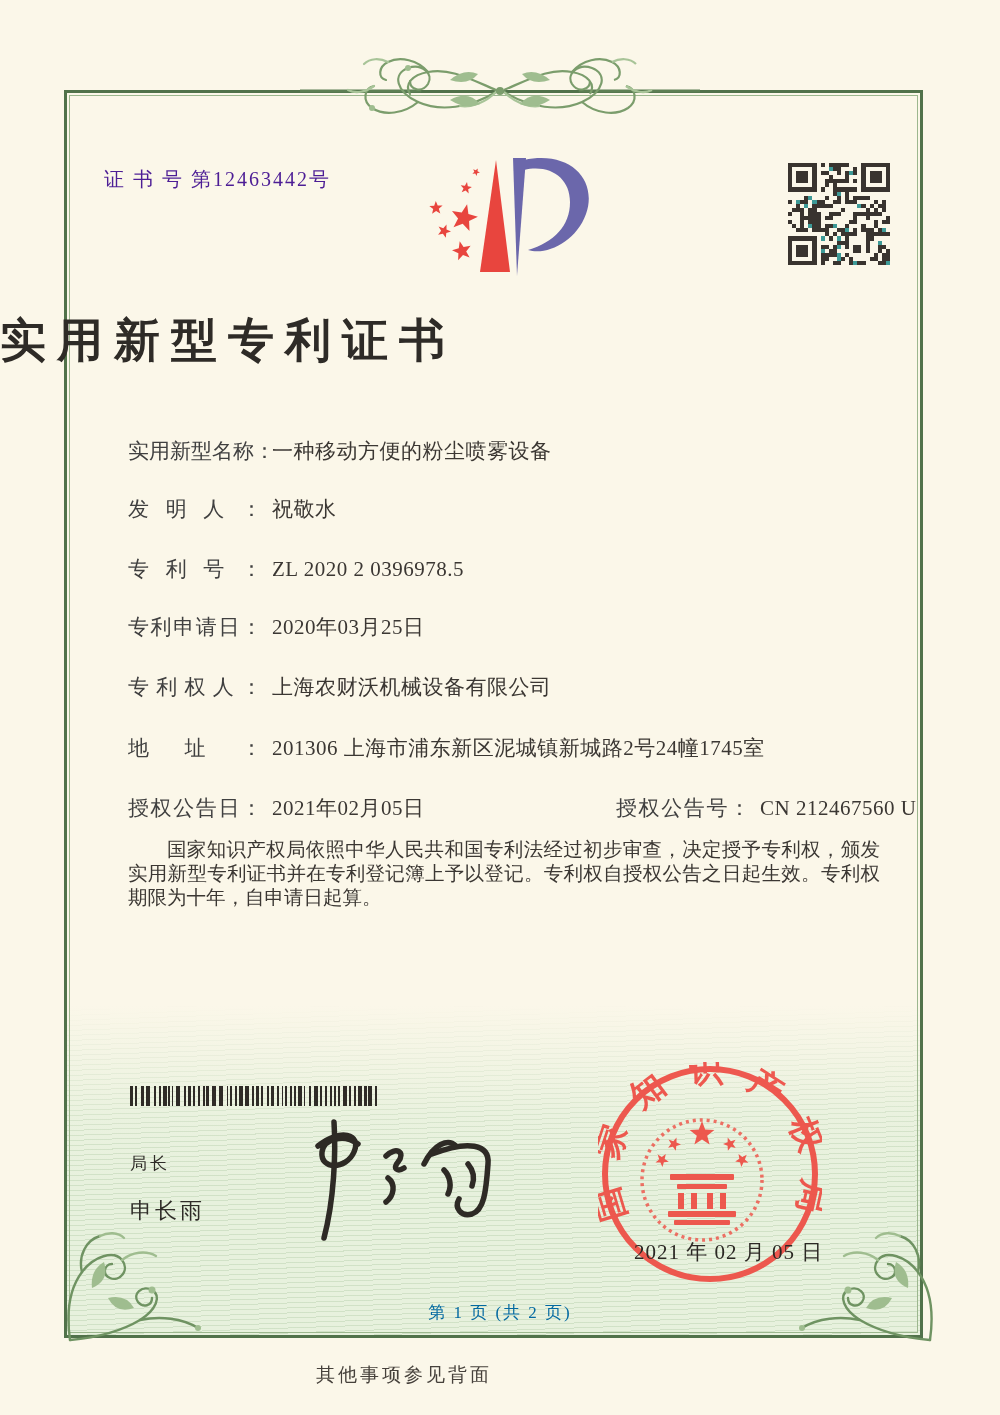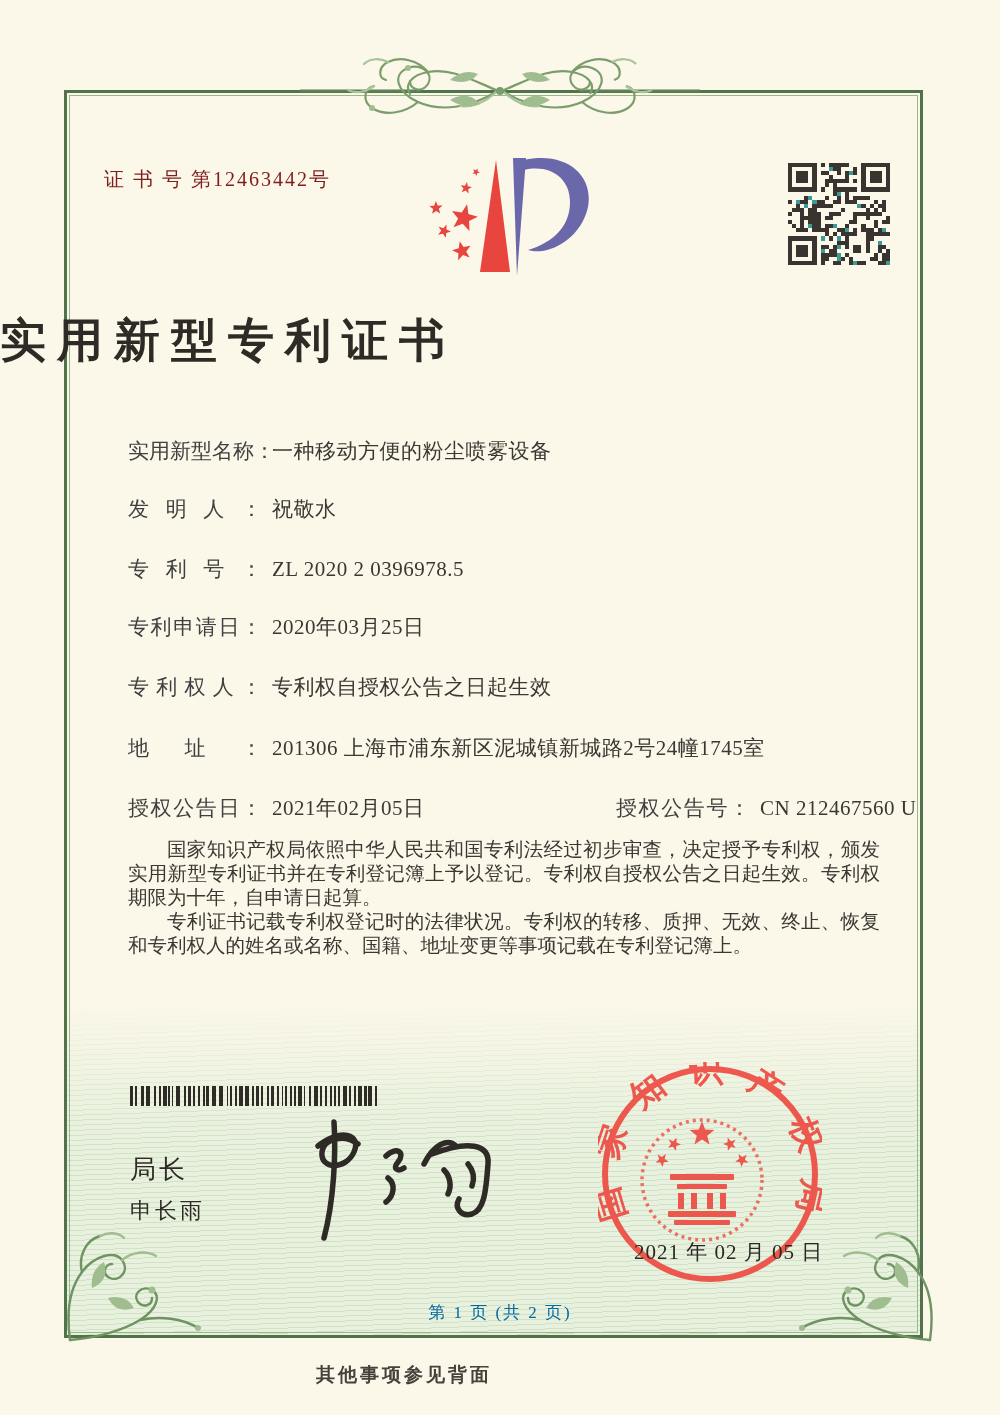--- a/index.html
+++ b/index.html
@@ -24,21 +24,21 @@
     background:linear-gradient(180deg, rgba(231,241,221,0) 0px, rgba(231,241,221,.85) 110px, #e7f1dd 180px);
   }
   .wave-lines{
     position:absolute;left:0;top:0;right:0;bottom:0;
     background:repeating-linear-gradient(178deg, rgba(130,170,120,.22) 0 1px, rgba(130,170,120,0) 1px 5px);
     -webkit-mask-image:linear-gradient(180deg, transparent 0, #000 140px);
     mask-image:linear-gradient(180deg, transparent 0, #000 140px);
   }
   
   .cert-no{
-    position:absolute;left:104px;top:166px;font-size:20px;color:#7f1d1d;letter-spacing:2px;
+    position:absolute;left:104px;top:166px;font-size:20px;color:#4c1d95;letter-spacing:2px;
   }
   .logo{position:absolute;left:420px;top:148px;width:170px;height:138px;}
   .qr{position:absolute;left:788px;top:163px;width:102px;height:102px;}
   .title{
     position:absolute;left:0;top:310px;width:1000px;text-align:left;
     font-size:46px;font-weight:bold;letter-spacing:11px;color:#2e2b27;
   }
   
   .field-row{position:absolute;left:128px;font-size:21px;line-height:28px;white-space:nowrap;}
   .flabel{
@@ -48,35 +48,35 @@
   .fvalue{margin-left:10px;color:#3b3733;letter-spacing:.5px;}
   .grant-no{position:absolute;left:488px;top:0;}
   
   .paras{
     position:absolute;left:128px;top:838px;width:752px;
     font-size:19.5px;line-height:24px;text-align:justify;color:#3b3733;
   }
   .paras p{margin:0;text-indent:2em;}
   
   .barcode{position:absolute;left:130px;top:1086px;width:248px;height:20px;}
-  .signer-title{position:absolute;left:130px;top:1152px;font-size:26px;color:#2f2c28;letter-spacing:3px;}
+  .signer-title{position:absolute;left:130px;top:1152px;font-size:17px;color:#2f2c28;letter-spacing:3px;}
   .signer-name{position:absolute;left:130px;top:1196px;font-size:22px;color:#2f2c28;letter-spacing:3px;}
   .signature{position:absolute;left:282px;top:1112px;width:240px;height:140px;}
   .seal{position:absolute;left:598px;top:1062px;width:224px;height:224px;opacity:.93;}
   .seal-date{
     position:absolute;left:610px;top:1238px;font-size:21px;color:#2b2824;
     letter-spacing:1px;white-space:nowrap;margin-left:24px;
   }
   .page-footer{
     position:absolute;left:0;top:1301px;width:1000px;text-align:center;
     font-size:17px;color:#0369a1;letter-spacing:2px;
   }
   .back-note{
     position:absolute;left:0;top:1362px;width:808px;text-align:center;
-    font-size:19px;color:#46413b;letter-spacing:3px;font-weight:bold;
+    font-size:19px;color:#46413b;letter-spacing:3px;
   }
   .ornament{position:absolute;pointer-events:none;}
   .orn-top{left:300px;top:50px;width:400px;height:84px;}
   .orn-bl{left:48px;top:1228px;width:160px;height:120px;}
   .orn-br{left:792px;top:1228px;width:160px;height:120px;}
 </style>
 </head>
 <body>
 
 <div class="wave-zone">
@@ -400,35 +400,34 @@
 <div class="field-row" style="top:495px">
   <span class="flabel">发明人：</span><span class="fvalue">祝敬水</span>
 </div>
 <div class="field-row" style="top:555px">
   <span class="flabel">专利号：</span><span class="fvalue">ZL 2020 2 0396978.5</span>
 </div>
 <div class="field-row" style="top:613px">
   <span class="flabel">专利申请日：</span><span class="fvalue">2020年03月25日</span>
 </div>
 <div class="field-row" style="top:673px">
-  <span class="flabel">专利权人：</span><span class="fvalue">专利权自授权公告之日起生效</span>
+  <span class="flabel">专利权人：</span><span class="fvalue">上海农财沃机械设备有限公司</span>
 </div>
 <div class="field-row" style="top:734px">
   <span class="flabel">地址：</span><span class="fvalue">201306 上海市浦东新区泥城镇新城路2号24幢1745室</span>
 </div>
 <div class="field-row" style="top:794px;width:760px">
   <span class="flabel">授权公告日：</span><span class="fvalue">2021年02月05日</span>
   <span class="grant-no">
     <span class="flabel">授权公告号：</span><span class="fvalue">CN 212467560 U</span>
   </span>
 </div>
 
 <div class="paras">
   <p>国家知识产权局依照中华人民共和国专利法经过初步审查，决定授予专利权，颁发实用新型专利证书并在专利登记簿上予以登记。专利权自授权公告之日起生效。专利权期限为十年，自申请日起算。</p>
-  <p>专利证书记载专利权登记时的法律状况。专利权的转移、质押、无效、终止、恢复和专利权人的姓名或名称、国籍、地址变更等事项记载在专利登记簿上。</p>
 </div>
 
 <svg class="barcode" viewBox="0 0 248 20" preserveAspectRatio="none" shape-rendering="crispEdges">
   <g id="barcode-bars" fill="#2f2b27">
       <rect x="0.0" y="0" width="2.6" height="20"></rect>
       <rect x="4.7" y="0" width="2.6" height="20"></rect>
       <rect x="11.1" y="0" width="2.6" height="20"></rect>
       <rect x="16.4" y="0" width="4" height="20"></rect>
       <rect x="24.0" y="0" width="1.6" height="20"></rect>
       <rect x="29.3" y="0" width="1.6" height="20"></rect>

